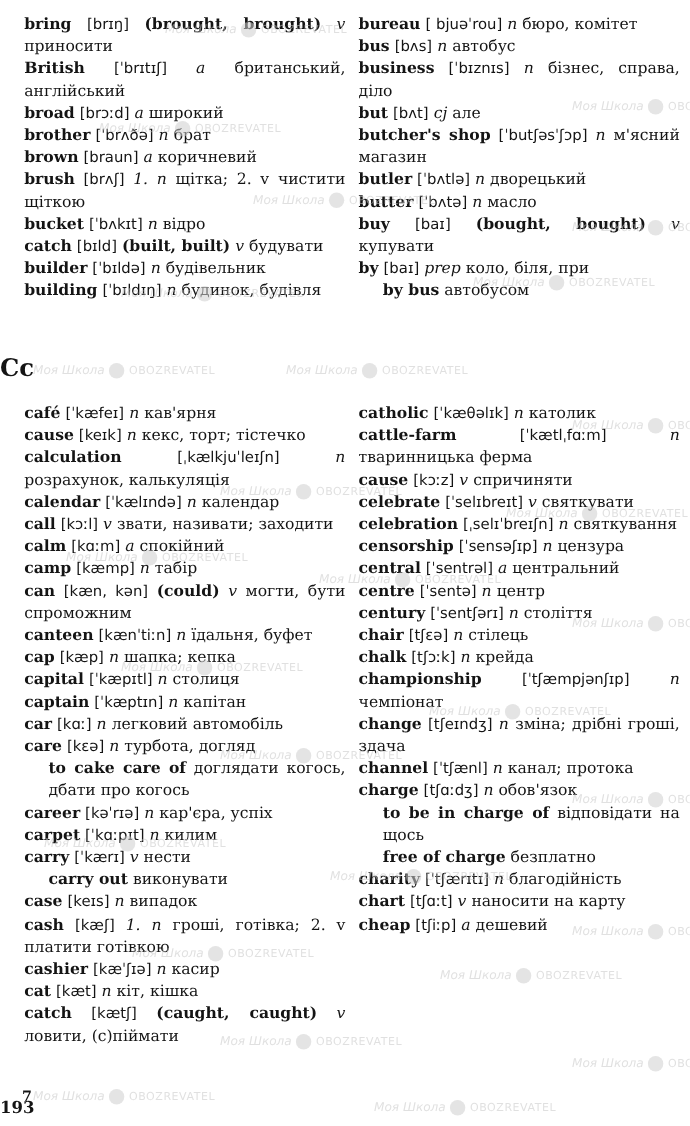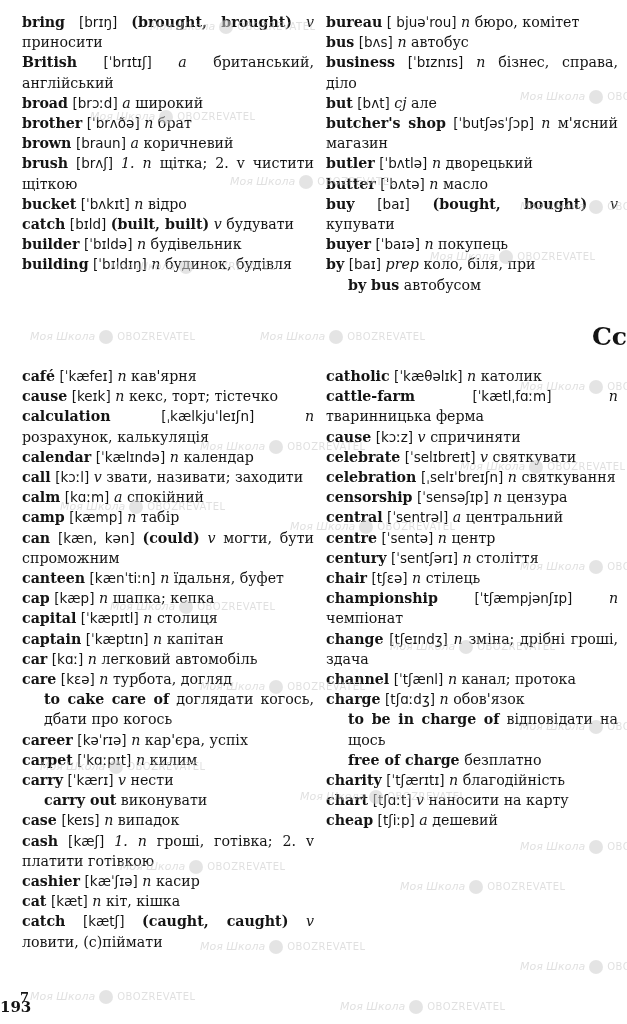--- a/index.html
+++ b/index.html
@@ -12,21 +12,21 @@
   .col.left-bot { left:22px; top:366px; }
   .col.right-bot { left:326px; top:366px; }
   .entry { font-size:14.2px; line-height:20.2px; margin:0; text-align:justify; }
   .hw { font-weight:bold; }
   .tr { font-family:"DejaVu Sans","Liberation Sans",sans-serif; font-size:13.5px; }
   .pos { font-style:italic; font-weight:normal; }
   .ua { }
   .sub { padding-left:22px; display:block; }
   .sub .hw { font-weight:bold; }
   .section-letter { position:absolute; left:0; width:627px; top:322px;
-         text-align:right; font-weight:bold; font-size:25px; }
+         text-align:left; font-weight:bold; font-size:22px; }
   .footer-left { position:absolute; left:20px; top:990px; font-size:13px; font-weight:bold; }
   .footer-page { position:absolute; left:0; width:627px; top:998px; 
          font-size:15px; font-weight:bold; }
   .wm { position:absolute; color:#c8c8c8; font-family:"DejaVu Sans","Liberation Sans",sans-serif;
         font-size:11px; font-style:italic; white-space:nowrap; opacity:0.55; pointer-events:none; }
   .wm .circ { display:inline-block; width:14px; height:14px; border-radius:50%;
         background:#cfcfcf; vertical-align:middle; margin:0 4px; }
   .wm .oz { font-style:normal; letter-spacing:0.5px; font-size:10px; }
 </style>
 </head>
@@ -48,21 +48,20 @@
     </div>
   <div class="col right-top">
       <p class="entry"><span class="hw">bureau</span> <span class="tr">[ bjuəˈrou]</span> <span class="pos">n</span> <span class="ua">бюро, комітет</span></p>
       <p class="entry"><span class="hw">bus</span> <span class="tr">[bʌs]</span> <span class="pos">n</span> <span class="ua">автобус</span></p>
       <p class="entry"><span class="hw">business</span> <span class="tr">[ˈbɪznɪs]</span> <span class="pos">n</span> <span class="ua">бізнес, справа, діло</span></p>
       <p class="entry"><span class="hw">but</span> <span class="tr">[bʌt]</span> <span class="pos">cj</span> <span class="ua">але</span></p>
       <p class="entry"><span class="hw">butcher's shop</span> <span class="tr">[ˈbutʃəsˈʃɔp]</span> <span class="pos">n</span> <span class="ua">м'ясний магазин</span></p>
       <p class="entry"><span class="hw">butler</span> <span class="tr">[ˈbʌtlə]</span> <span class="pos">n</span> <span class="ua">дворецький</span></p>
       <p class="entry"><span class="hw">butter</span> <span class="tr">[ˈbʌtə]</span> <span class="pos">n</span> <span class="ua">масло</span></p>
       <p class="entry"><span class="hw">buy</span> <span class="tr">[baɪ]</span> <span class="hw">(bought, bought)</span> <span class="pos">v</span> <span class="ua">купувати</span></p>
-      <p class="entry"><span class="hw">buyer</span> <span class="tr">[ˈbaɪə]</span> <span class="pos">n</span> <span class="ua">покупець</span></p>
       <p class="entry"><span class="hw">by</span> <span class="tr">[baɪ]</span> <span class="pos">prep</span> <span class="ua">коло, біля, при</span></p>
       <p class="entry sub"><span class="hw">by bus</span> <span class="ua">автобусом</span></p>
     </div>
 
   <div class="section-letter">Cc</div>
 
   <div class="col left-bot">
       <p class="entry"><span class="hw">café</span> <span class="tr">[ˈkæfeɪ]</span> <span class="pos">n</span> <span class="ua">кав'ярня</span></p>
       <p class="entry"><span class="hw">cause</span> <span class="tr">[keɪk]</span> <span class="pos">n</span> <span class="ua">кекс, торт; тістечко</span></p>
       <p class="entry"><span class="hw">calculation</span> <span class="tr">[ˌkælkjuˈleɪʃn]</span> <span class="pos">n</span> <span class="ua">розрахунок, калькуляція</span></p>
@@ -92,20 +91,21 @@
       <p class="entry"><span class="hw">catholic</span> <span class="tr">[ˈkæθəlɪk]</span> <span class="pos">n</span> <span class="ua">католик</span></p>
       <p class="entry"><span class="hw">cattle-farm</span> <span class="tr">[ˈkætlˌfɑːm]</span> <span class="pos">n</span> <span class="ua">тваринницька ферма</span></p>
       <p class="entry"><span class="hw">cause</span> <span class="tr">[kɔːz]</span> <span class="pos">v</span> <span class="ua">спричиняти</span></p>
       <p class="entry"><span class="hw">celebrate</span> <span class="tr">[ˈselɪbreɪt]</span> <span class="pos">v</span> <span class="ua">святкувати</span></p>
       <p class="entry"><span class="hw">celebration</span> <span class="tr">[ˌselɪˈbreɪʃn]</span> <span class="pos">n</span> <span class="ua">святкування</span></p>
       <p class="entry"><span class="hw">censorship</span> <span class="tr">[ˈsensəʃɪp]</span> <span class="pos">n</span> <span class="ua">цензура</span></p>
       <p class="entry"><span class="hw">central</span> <span class="tr">[ˈsentrəl]</span> <span class="pos">a</span> <span class="ua">центральний</span></p>
       <p class="entry"><span class="hw">centre</span> <span class="tr">[ˈsentə]</span> <span class="pos">n</span> <span class="ua">центр</span></p>
       <p class="entry"><span class="hw">century</span> <span class="tr">[ˈsentʃərɪ]</span> <span class="pos">n</span> <span class="ua">століття</span></p>
       <p class="entry"><span class="hw">chair</span> <span class="tr">[tʃɛə]</span> <span class="pos">n</span> <span class="ua">стілець</span></p>
+      <p class="entry"><span class="hw">chalk</span> <span class="tr">[tʃɔːk]</span> <span class="pos">n</span> <span class="ua">крейда</span></p>
       <p class="entry"><span class="hw">championship</span> <span class="tr">[ˈtʃæmpjənʃɪp]</span> <span class="pos">n</span> <span class="ua">чемпіонат</span></p>
       <p class="entry"><span class="hw">change</span> <span class="tr">[tʃeɪndʒ]</span> <span class="pos">n</span> <span class="ua">зміна; дрібні гроші, здача</span></p>
       <p class="entry"><span class="hw">channel</span> <span class="tr">[ˈtʃænl]</span> <span class="pos">n</span> <span class="ua">канал; протока</span></p>
       <p class="entry"><span class="hw">charge</span> <span class="tr">[tʃɑːdʒ]</span> <span class="pos">n</span> <span class="ua">обов'язок</span></p>
       <p class="entry sub"><span class="hw">to be in charge of</span> <span class="ua">відповідати на щось</span></p>
       <p class="entry sub"><span class="hw">free of charge</span> <span class="ua">безплатно</span></p>
       <p class="entry"><span class="hw">charity</span> <span class="tr">[ˈtʃærɪtɪ]</span> <span class="pos">n</span> <span class="ua">благодійність</span></p>
       <p class="entry"><span class="hw">chart</span> <span class="tr">[tʃɑːt]</span> <span class="pos">v</span> <span class="ua">наносити на карту</span></p>
       <p class="entry"><span class="hw">cheap</span> <span class="tr">[tʃiːp]</span> <span class="pos">a</span> <span class="ua">дешевий</span></p>
     </div>

